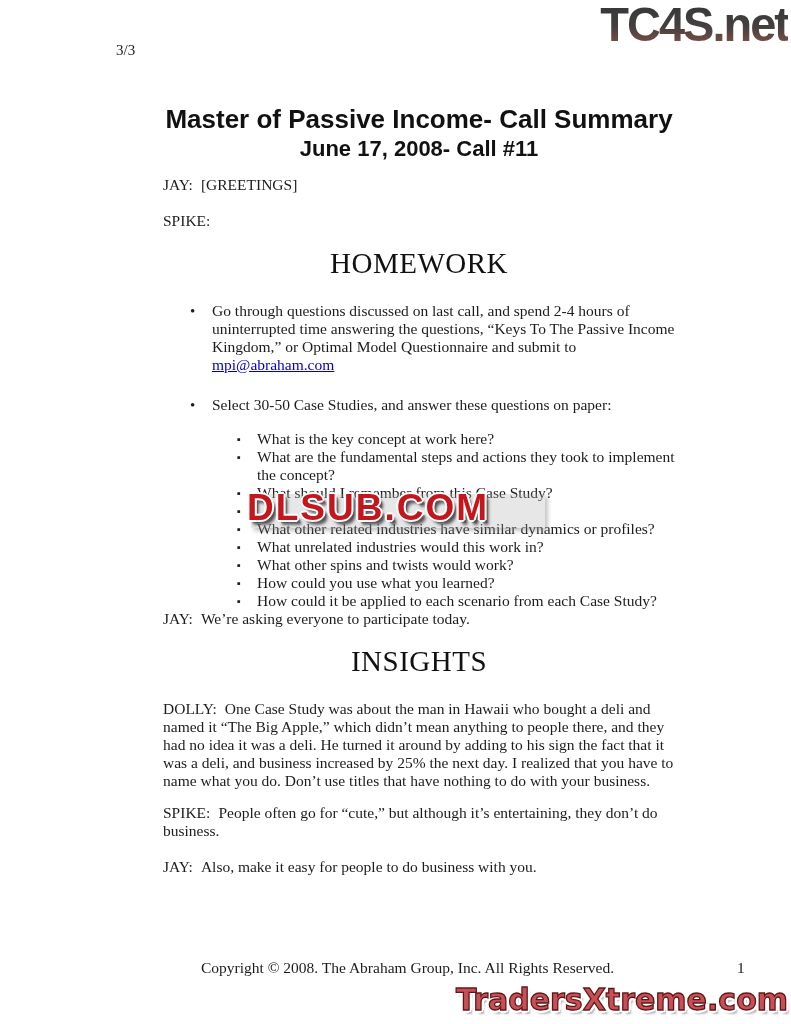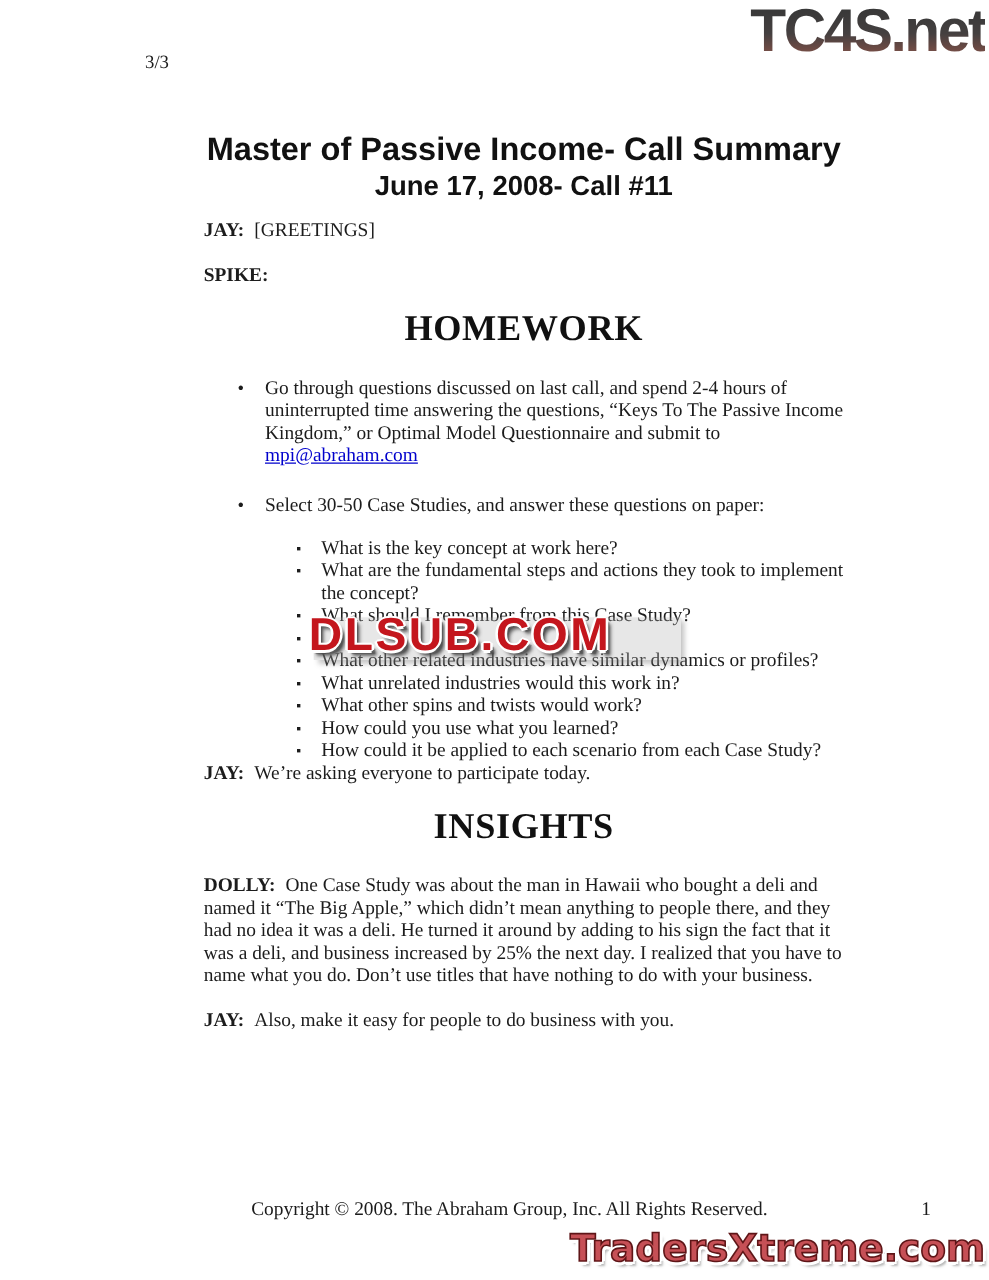--- a/index.html
+++ b/index.html
@@ -59,28 +59,28 @@
   .subtitle{ font-size: 22px; line-height: 27px; }
 
   .content {
     position: absolute;
     left: 163px; top: 176px;
     width: 512px;
     font-size: 15.5px;
     line-height: 18px;
   }
   .para { margin: 0; }
-  .speaker { font-weight: bold; padding-right: 8px; }
+  .speaker { font-weight: normal; padding-right: 8px; }
   .mt18 { margin-top: 18px; }
   .mt14 { margin-top: 14px; }
   .mt36 { }
 
   h3.section {
     font-family: "Liberation Serif", serif;
-    font-weight: bold;
+    font-weight: normal;
     font-size: 29px;
     line-height: 34px;
     text-align: center;
     letter-spacing: 0.5px;
     margin: 16px 0 22px 0;
     color: #111;
   }
 
   ul.b-list, ul.sb-list { list-style: none; margin: 0; padding: 0; }
   ul.b-list { margin-bottom: 16px; }
@@ -237,20 +237,21 @@
           <span class="sb-text">How could it be applied to each scenario from each Case Study?</span>
         </li>
     </ul>
 
     <p class="para mt36"><span class="speaker">JAY:</span><span>We’re asking everyone to participate today.</span></p>
 
     <h3 class="section">INSIGHTS</h3>
 
     <p class="para"><span class="speaker">DOLLY:</span><span>One Case Study was about the man in Hawaii who bought a deli and named it “The Big Apple,” which didn’t mean anything to people there, and they had no idea it was a deli.  He turned it around by adding to his sign the fact that it was a deli, and business increased by 25% the next day.  I realized that you have to name what you do.  Don’t use titles that have nothing to do with your business.</span></p>
 
+    <p class="para mt14"><span class="speaker">SPIKE:</span><span>People often go for “cute,” but although it’s entertaining, they don’t do business.</span></p>
 
     <p class="para mt18"><span class="speaker">JAY:</span><span>Also, make it easy for people to do business with you.</span></p>
 
   </div>
 
   <div class="wm-backdrop"></div>
   <div class="wm-center">DLSUB.COM</div>
 
   <div class="footer">Copyright © 2008. The Abraham Group, Inc. All Rights Reserved.</div>
   <div class="pageno">1</div>

